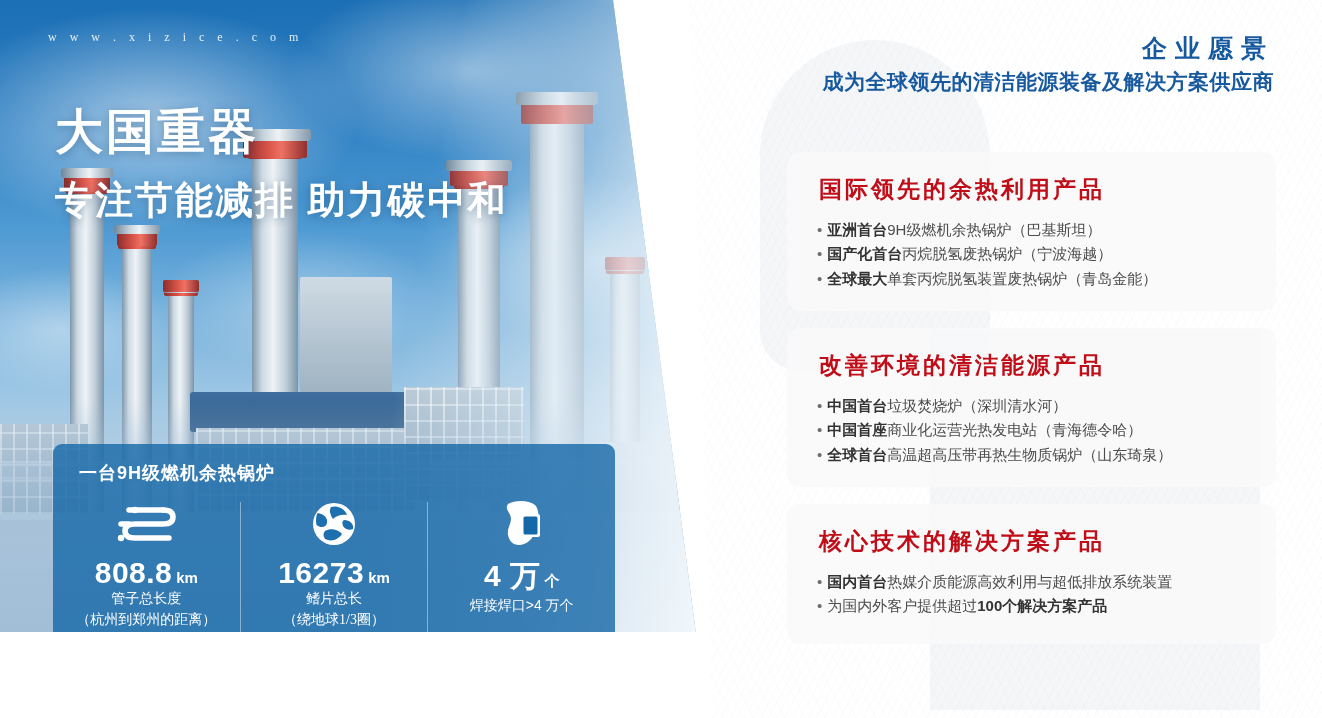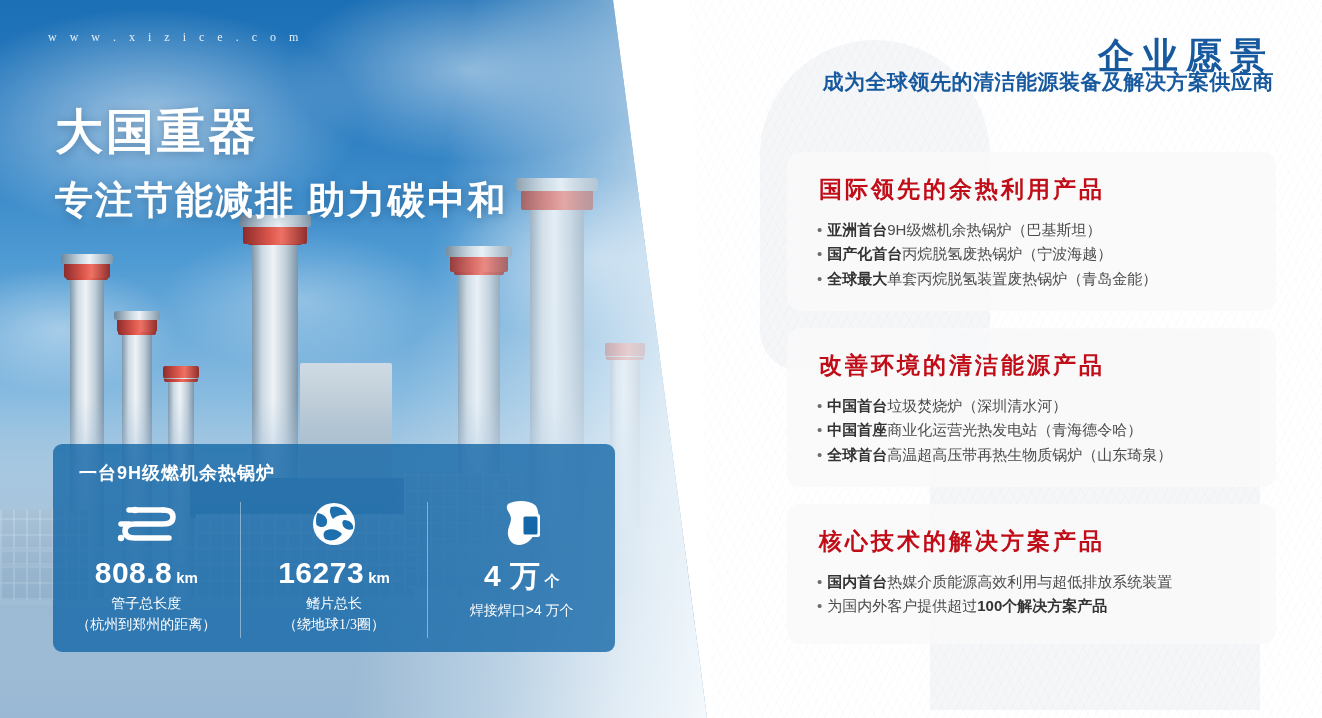--- a/index.html
+++ b/index.html
@@ -8,21 +8,21 @@
     font-family:"Liberation Sans","DejaVu Sans",sans-serif;
     background:#ffffff;
     position:relative;
   }
 
   
   #stage { position:absolute; inset:0; width:1322px; height:718px; overflow:hidden; background:#fff; }
 
   
   .photo-panel{
-    position:absolute; left:0; top:0; width:716px; height:718px;
+    position:absolute; left:0; top:0; width:716px; height:632px;
     overflow:hidden;
     clip-path: polygon(0 0, 613px 0, 707px 718px, 0 718px);
   }
   
   .sky{
     position:absolute; inset:0;
     background:
       radial-gradient(ellipse 300px 160px at 150px 120px, rgba(255,255,255,.55), rgba(255,255,255,0) 70%),
       radial-gradient(ellipse 260px 130px at 470px 70px, rgba(255,255,255,.48), rgba(255,255,255,0) 70%),
       radial-gradient(ellipse 220px 120px at 600px 260px, rgba(255,255,255,.55), rgba(255,255,255,0) 70%),
@@ -100,21 +100,21 @@
     font-size:18px; font-weight:bold; letter-spacing:1px;
   }
   .stat-row{ position:absolute; left:0; top:52px; width:562px; height:156px; display:flex; }
   .stat-col{ flex:1; position:relative; display:flex; flex-direction:column; align-items:center; }
   .stat-sep{ width:0; border-left:1px solid rgba(255,255,255,.42); margin:6px 0 14px; }
   .stat-ico{ height:52px; display:flex; align-items:center; justify-content:center; margin-top:2px; }
   .stat-ico svg{ display:block; }
   .stat-val{ margin-top:6px; white-space:nowrap; }
   .stat-num{ font-size:30px; font-weight:bold; letter-spacing:.5px; }
   .stat-unit{ font-size:15px; font-weight:bold; margin-left:4px; }
-  .stat-l1{ font-size:14px; margin-top:5px; }
+  .stat-l1{ font-size:14px; }
   .stat-l2{ font-size:14px; margin-top:3px;font-family:Liberation Serif, serif; }
 
   
   .right-panel{
     position:absolute; top:0; left:0; width:1322px; height:718px;
     clip-path: polygon(690px 0, 1322px 0, 1322px 718px, 712px 718px);
     background:#ffffff;
     overflow:hidden;
   }
   
@@ -122,21 +122,21 @@
     position:absolute; right:0; top:0; width:640px; height:718px; opacity:.085;
     background:
       radial-gradient(circle at 180px 250px, #8aa0b3 0 2px, transparent 2px),
       repeating-linear-gradient(118deg, rgba(120,145,170,.35) 0 1px, transparent 1px 7px),
       repeating-linear-gradient(62deg, rgba(120,145,170,.28) 0 1px, transparent 1px 9px);
   }
   .wm-shape{ position:absolute; opacity:.07; background:#6d8699; }
 
   .vision-title{
     position:absolute; right:48px; top:32px;
-    font-size:36px; font-weight:bold; color:#17599e; letter-spacing:8px;
+    font-size:25px; font-weight:bold; color:#17599e; letter-spacing:8px;
   }
   .vision-sub{
     position:absolute; right:48px; top:68px;
     font-size:21px; font-weight:bold; color:#17599e; letter-spacing:.5px;
   }
 
   .card{
     position:absolute; left:787px; width:489px;
     background:rgba(249,249,250,.86);
     border-radius:13px;

